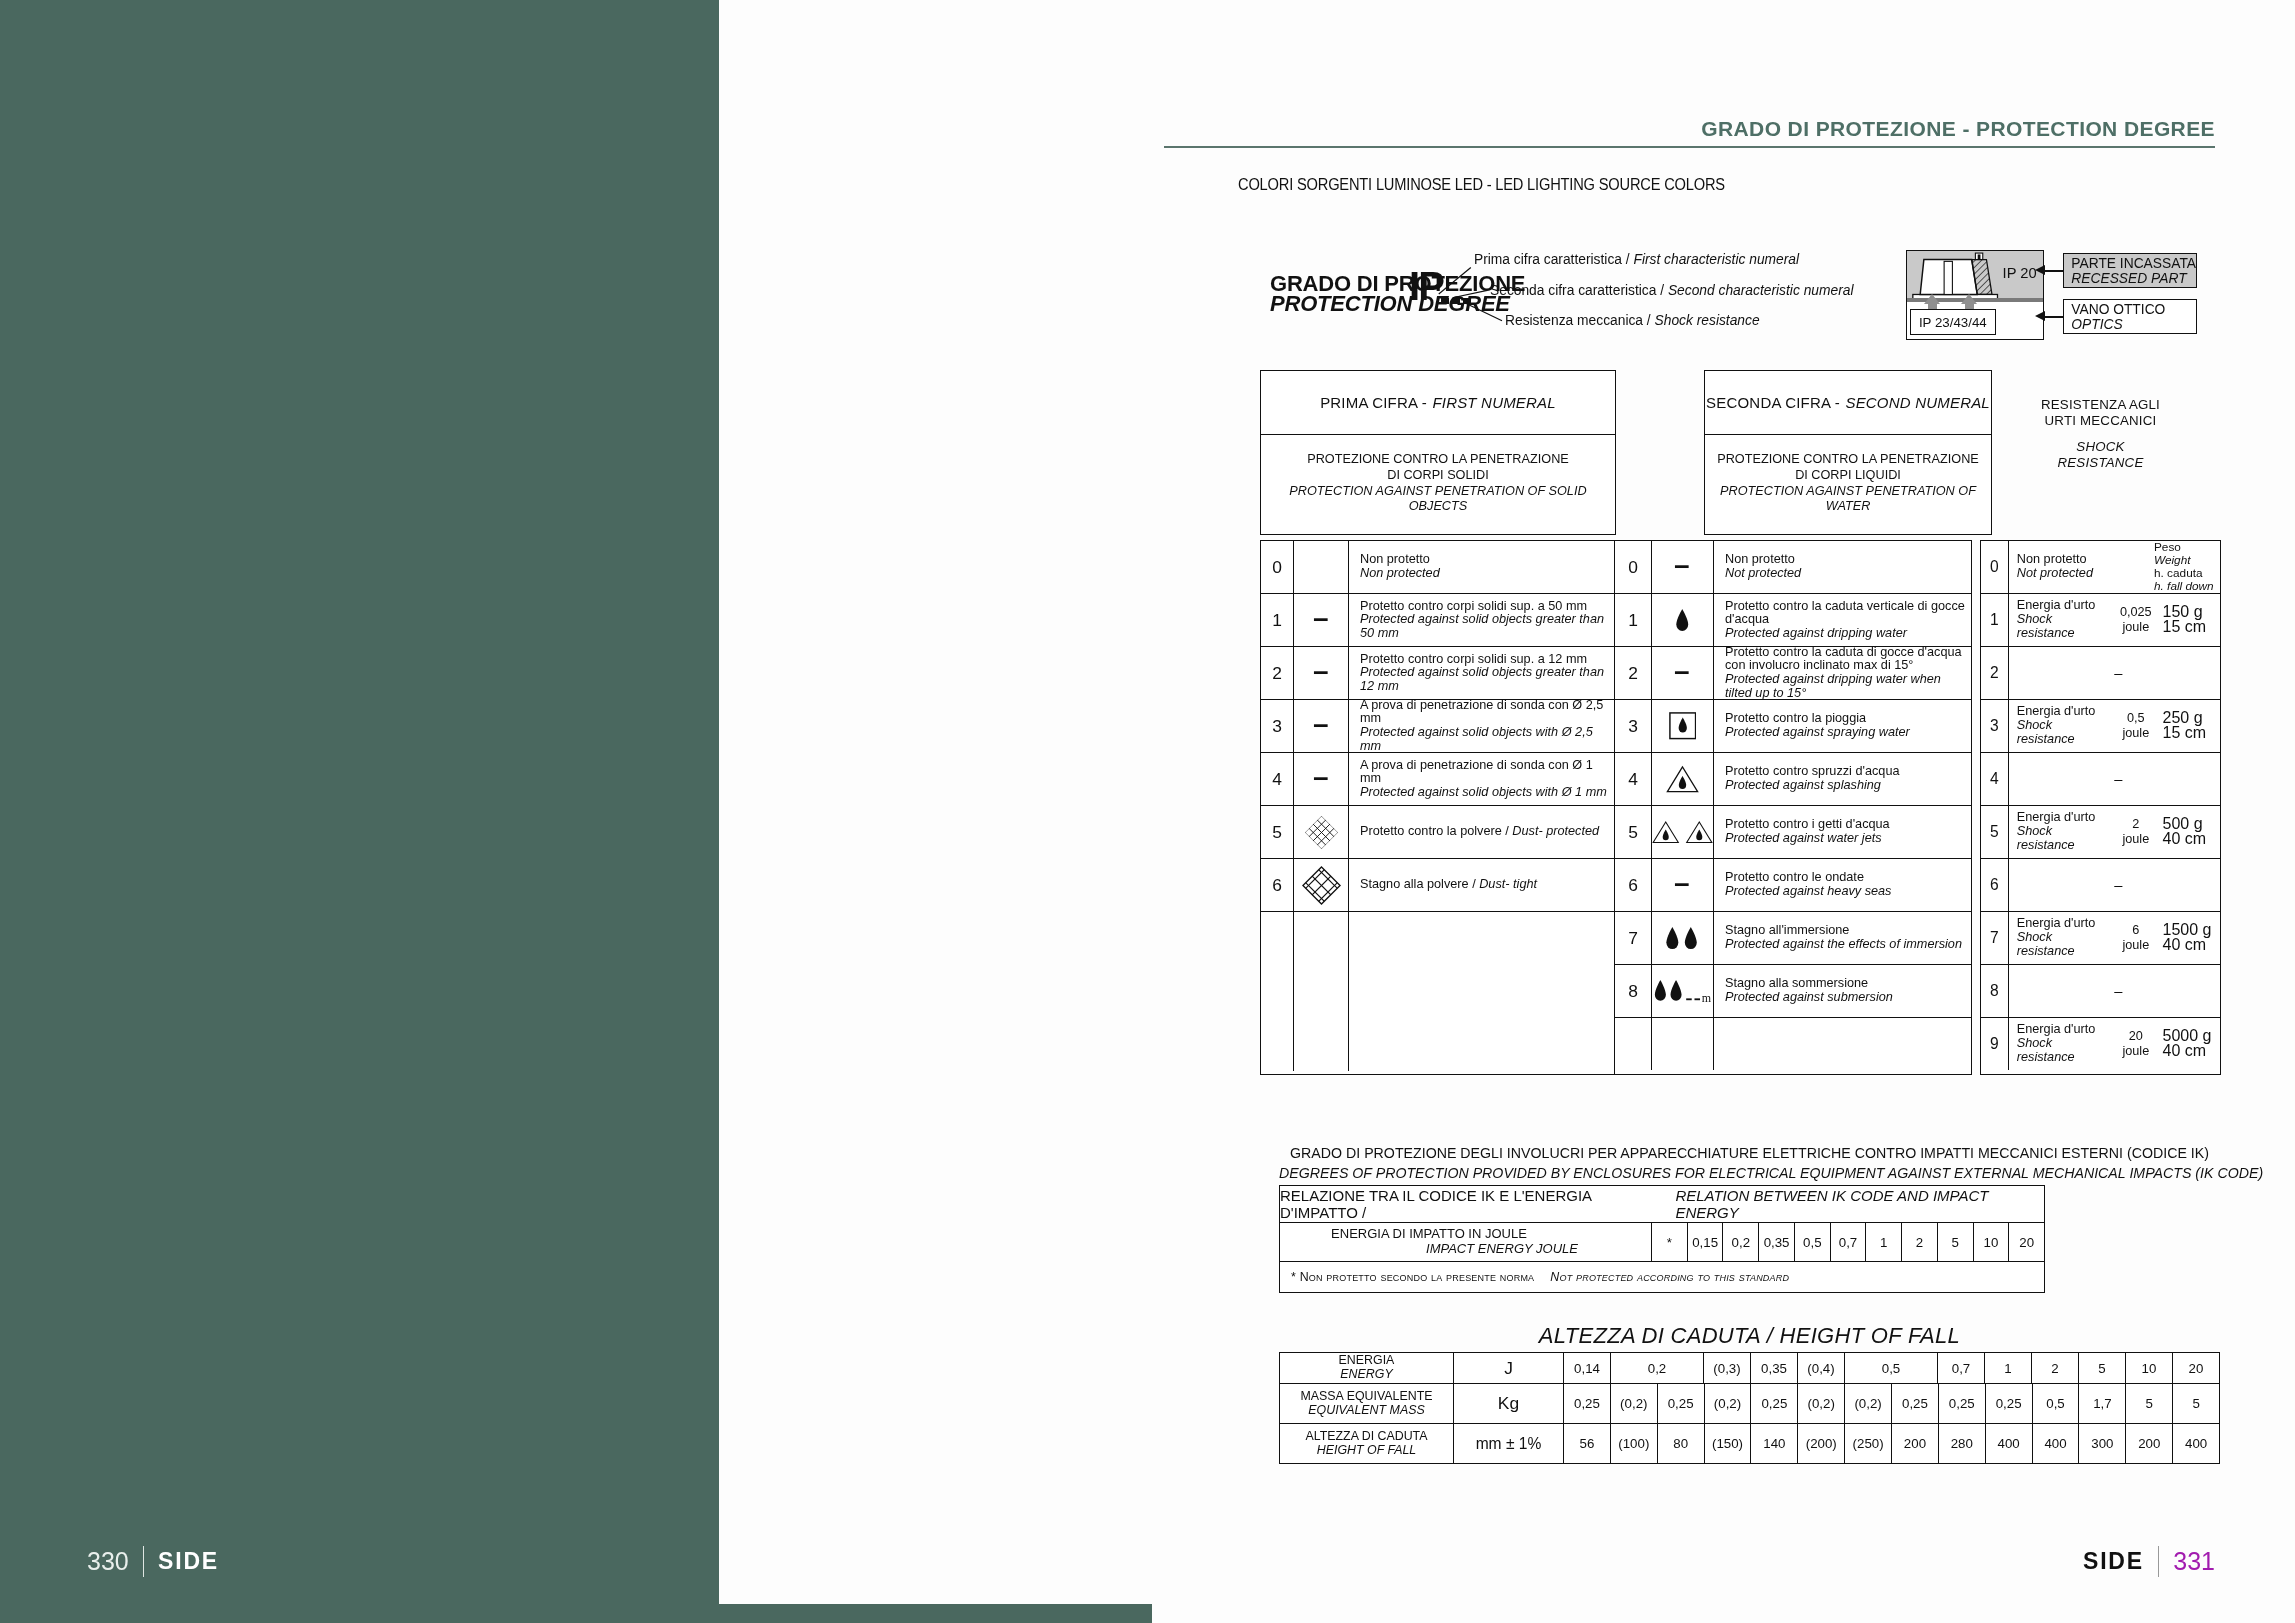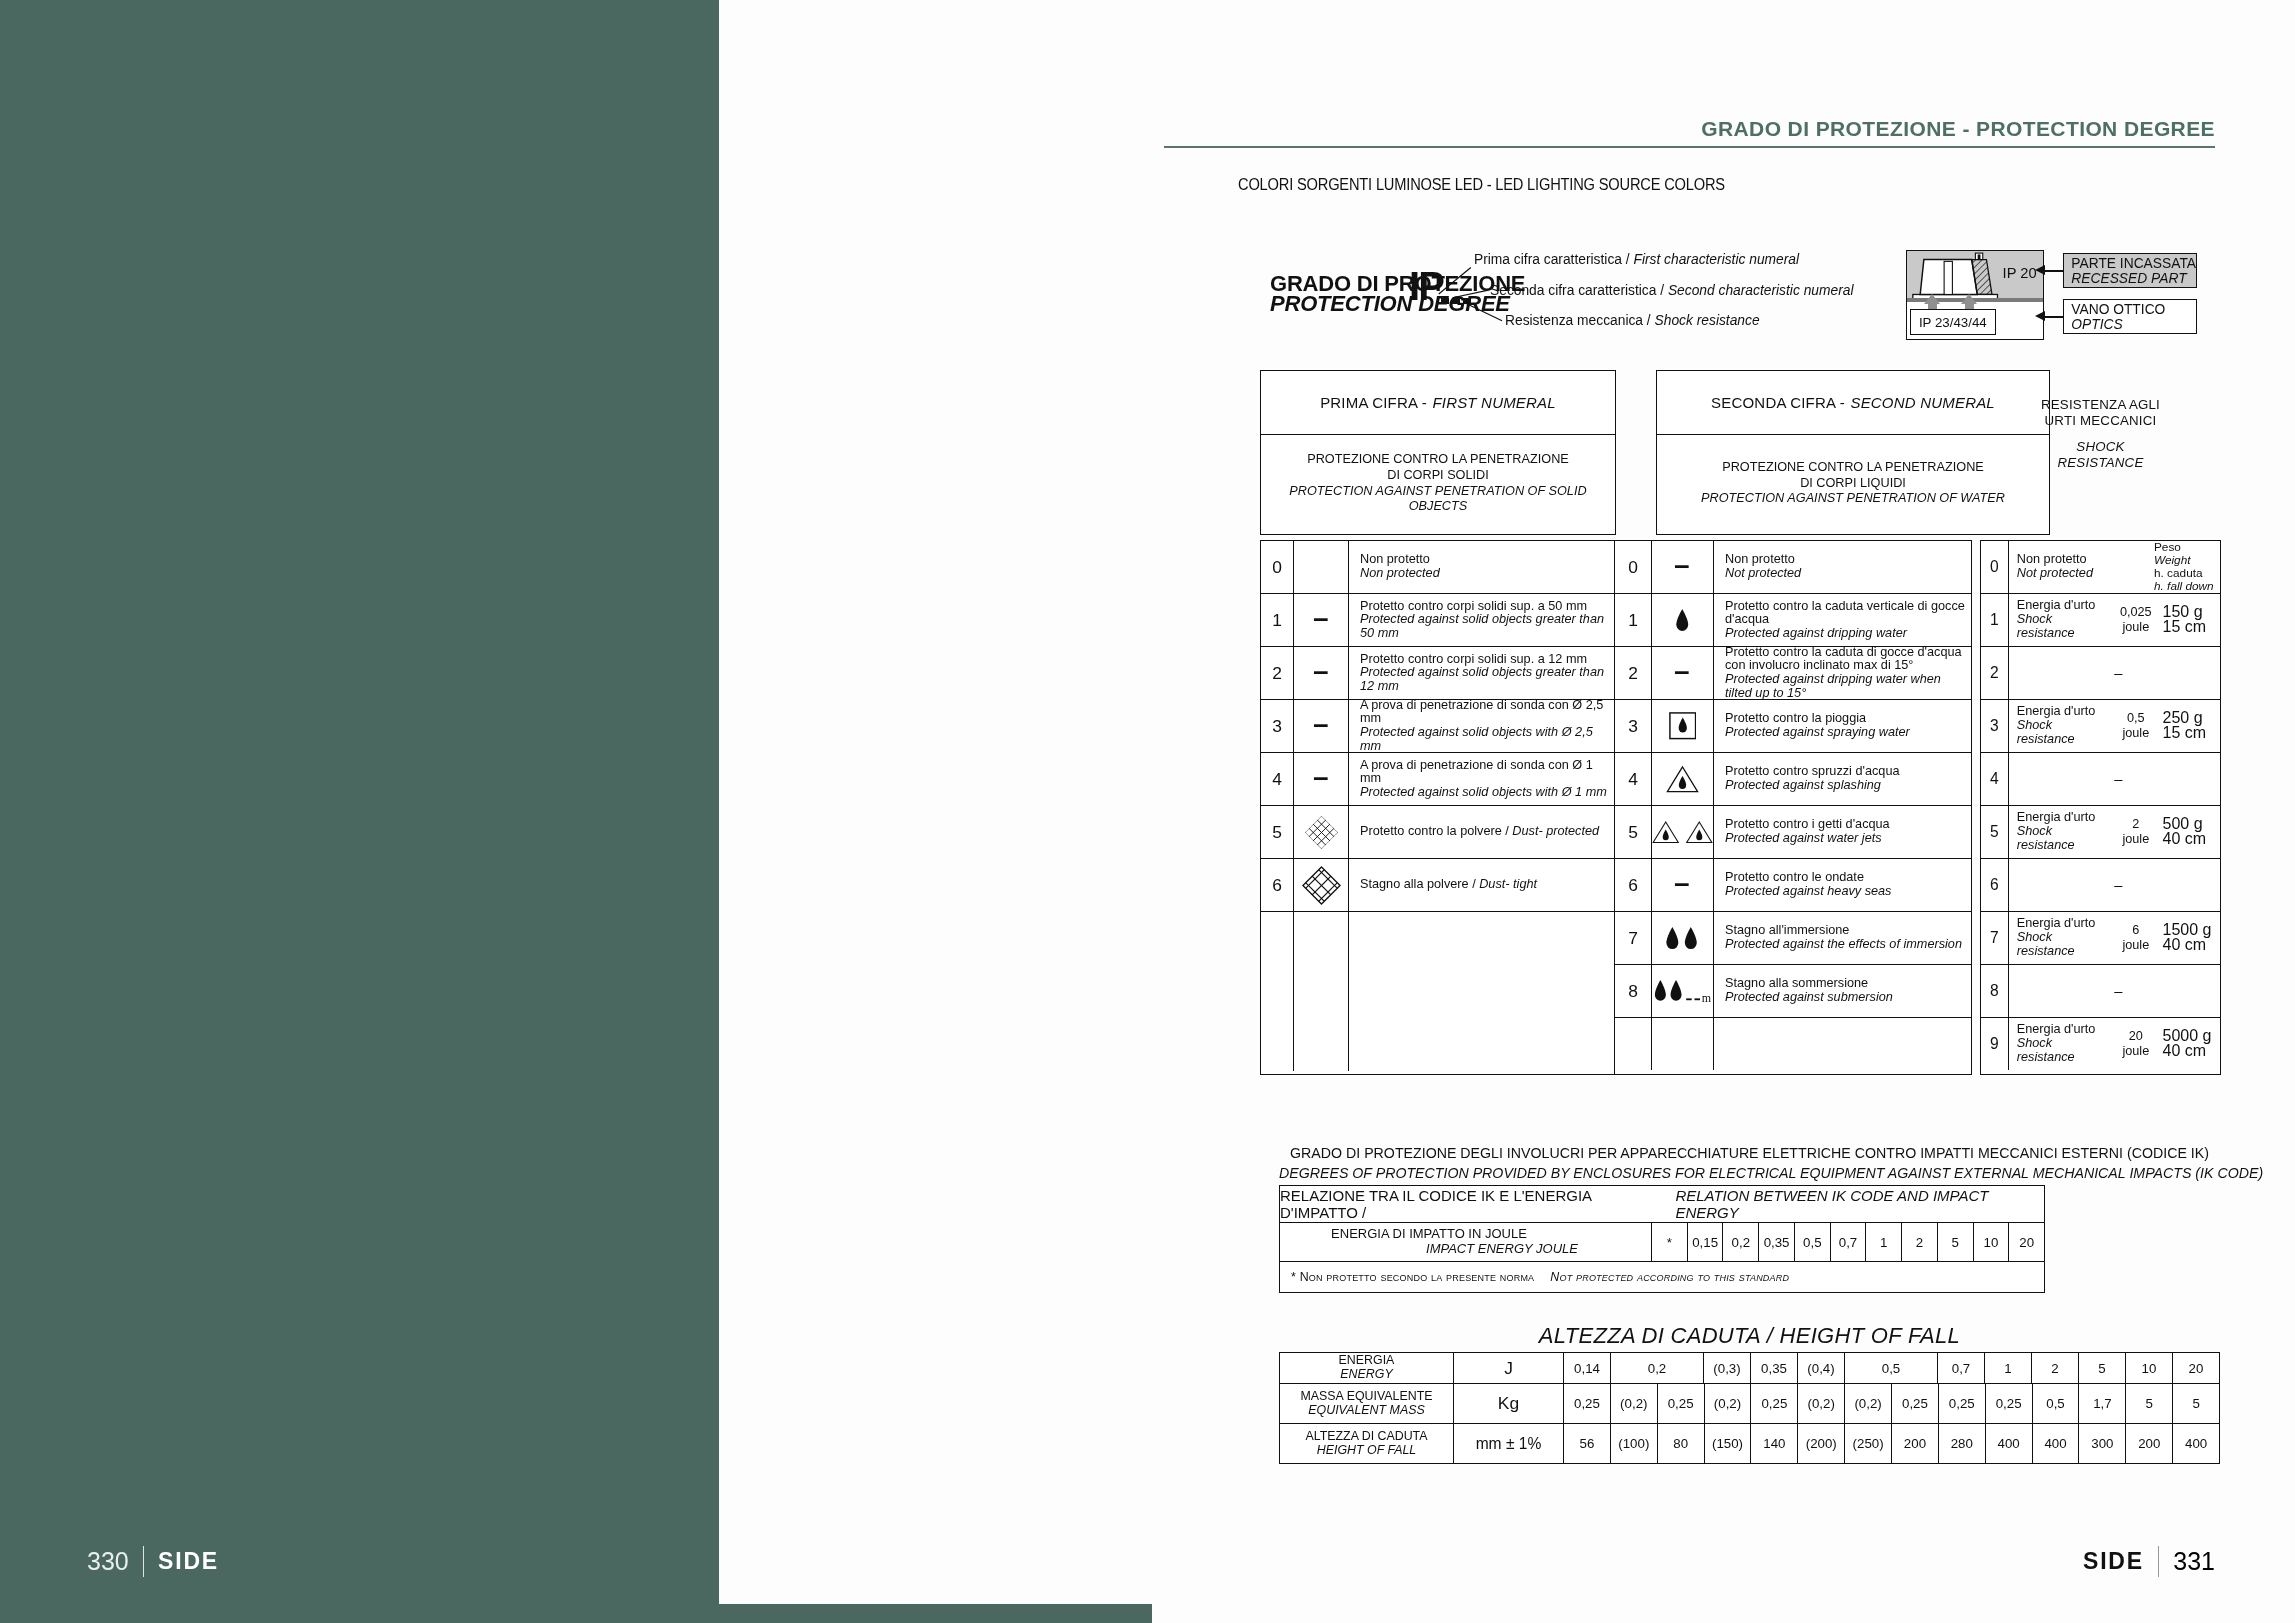--- a/index.html
+++ b/index.html
@@ -37,21 +37,21 @@
   .fix-ipbox{position:absolute;left:2.8px;top:58px;width:84px;height:24px;background:#fff;border:1.8px solid #111;display:flex;align-items:center;justify-content:center;font-size:13.3px;white-space:nowrap}
   .tag{position:absolute;width:134px;height:35px;border:1.8px solid #111;font-size:13.8px;line-height:15.6px;padding:1.8px 0 0 7.3px;box-sizing:border-box;white-space:nowrap}
   .tagA{left:2063px;top:253px;background:#c9c9c9}
   .tagB{left:2063px;top:299px;background:#fff}
   .tag-arrow{position:absolute;width:20px;height:1.8px;background:#111}
   .tag-arrow::before{content:"";position:absolute;left:-9.2px;top:-4.6px;border-top:5.5px solid transparent;border-bottom:5.5px solid transparent;border-right:10px solid #111}
   .ta1{left:2044px;top:270px}.ta2{left:2044px;top:316px}
 
   
   .ip-head{position:absolute;top:370px;height:165px;border:1.8px solid #111;box-sizing:border-box;background:#fff}
-  .hs{left:1260px;width:356px}.hl{left:1656px;width:394px}
+  .hs{left:1260px;width:356px}.hl{left:1704px;width:288px}
   .ih-title{height:64px;display:flex;align-items:center;justify-content:center;font-size:15px;border-bottom:1.8px solid #111;letter-spacing:0.2px;gap:5.5px;box-sizing:border-box}
   .ih-sub{height:97px;display:flex;flex-direction:column;align-items:center;justify-content:center;font-size:12.7px;line-height:15.6px;text-align:center;box-sizing:border-box}
   .shock-head{position:absolute;left:1980px;top:397px;width:241px;text-align:center;font-size:13.3px;line-height:15.6px;letter-spacing:0.2px}
   .shock-head .enb{margin-top:11px;font-style:italic}
 
   
   .ip-body{position:absolute;top:540px;height:535px;border:1.8px solid #111;box-sizing:border-box;background:#fff;display:flex;flex-direction:column}
   .bs{left:1260px;width:356px}.bl{left:1614px;width:358px}.bsh{left:1980px;width:241px}
   .ip-row{display:flex;border-bottom:1.8px solid #111;box-sizing:border-box;flex:none}
   .ip-row.last{border-bottom:none}
@@ -97,21 +97,21 @@
   .f-cell:last-child{border-right:none}
 
   
   .footer-left{position:absolute;left:87px;top:1546px;display:flex;align-items:center;gap:13.8px}
   .fl-num{font-size:25px;color:#e9efec}
   .fl-div{width:1.8px;height:31px;background:#dfe6e2}
   .fl-brand{font-size:23px;font-weight:bold;letter-spacing:1.8px;color:#fff}
   .footer-right{position:absolute;right:81px;top:1546px;display:flex;align-items:center;gap:13.8px}
   .fr-brand{font-size:23px;font-weight:bold;letter-spacing:1.8px;color:#111}
   .fr-div{width:1.8px;height:31px;background:#999}
-  .fr-num{font-size:25px;color:#000000}
+  .fr-num{font-size:25px;color:#a21caf}
 </style>
 </head>
 <body>
 
 <div class="page">
 
   <div class="green-panel"></div>
   <div class="bottom-strip"></div>
 
   <div class="header-title">GRADO DI PROTEZIONE - PROTECTION DEGREE</div>

